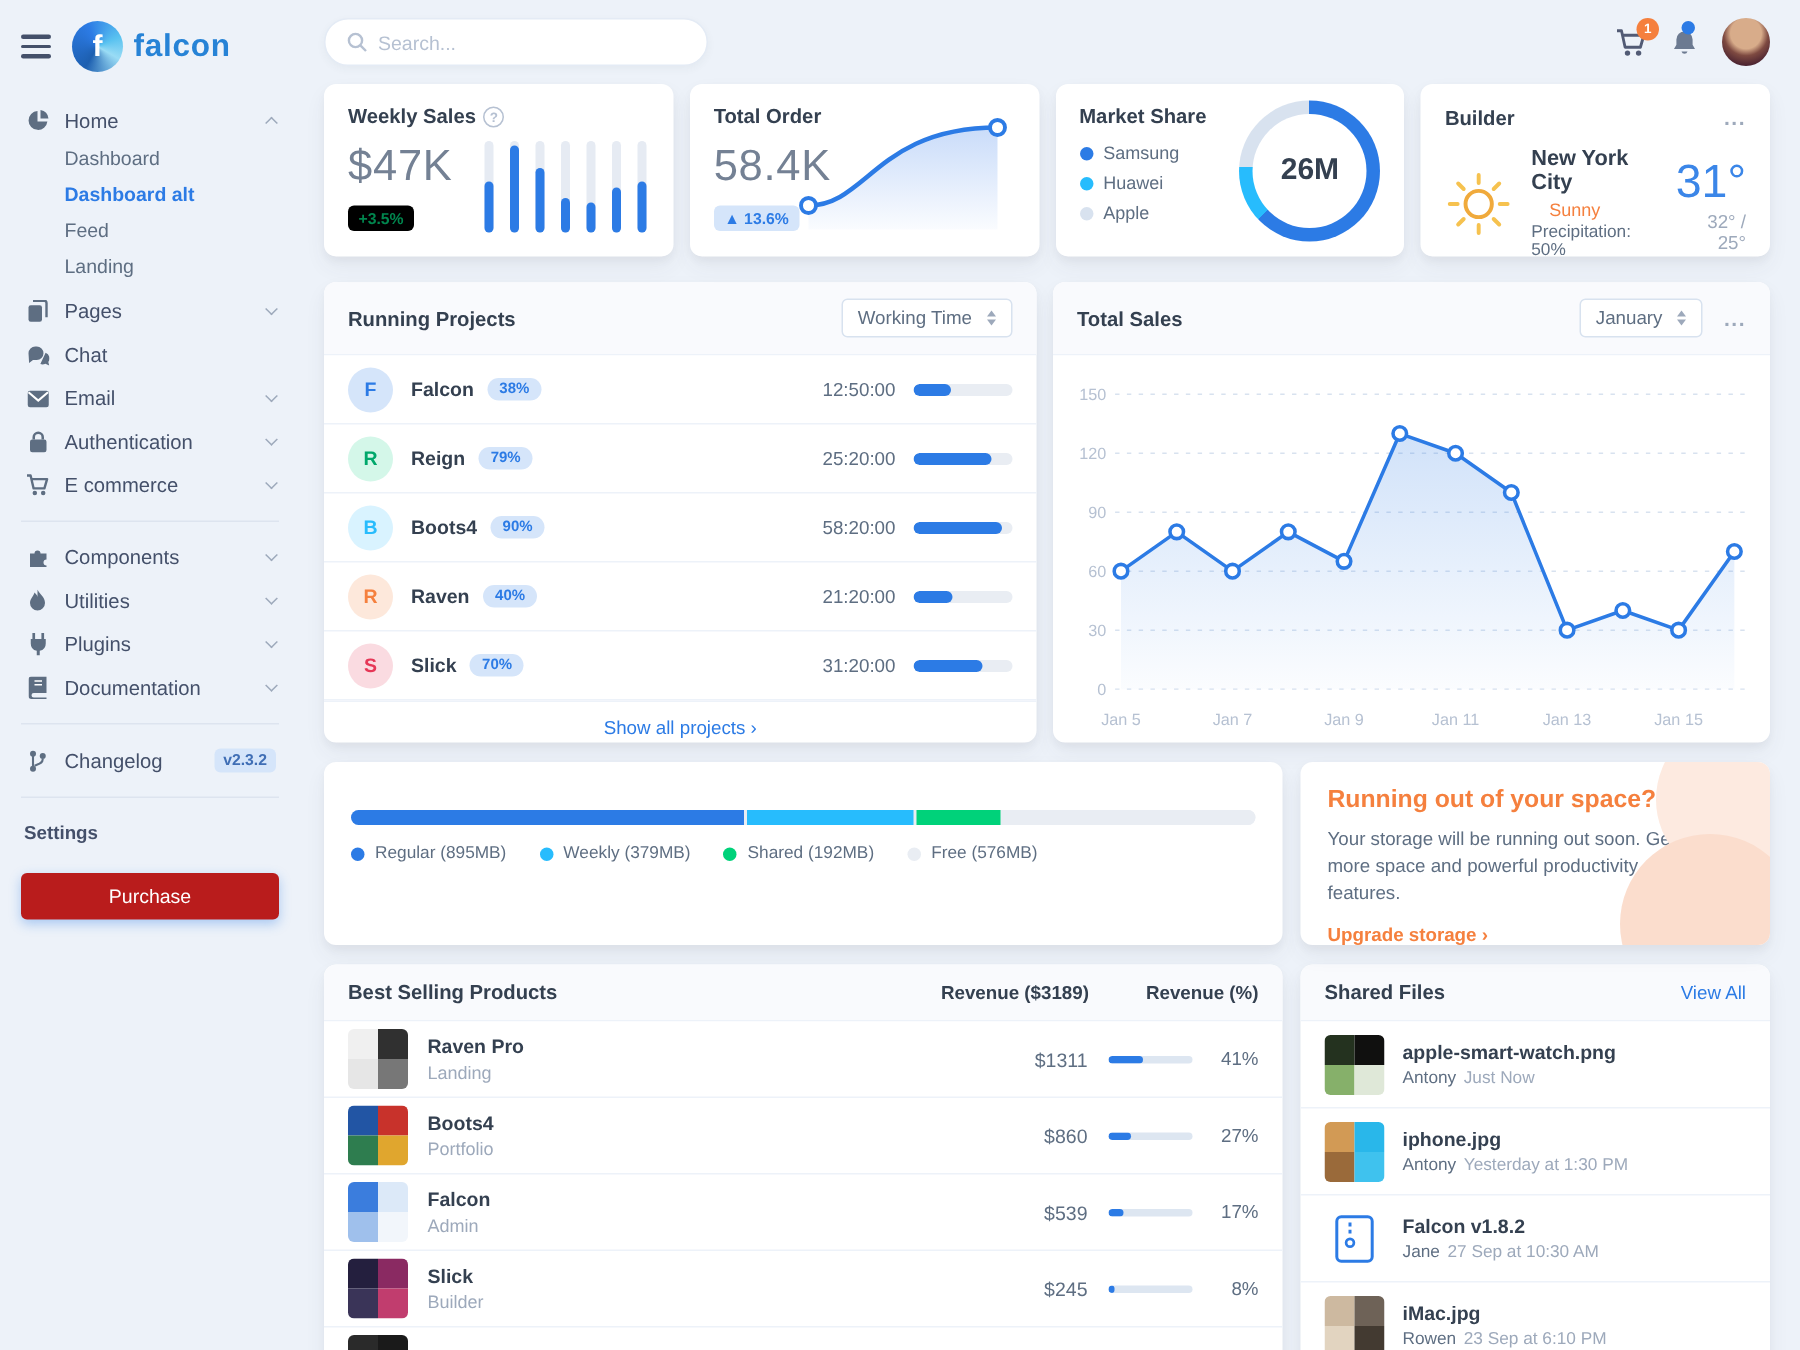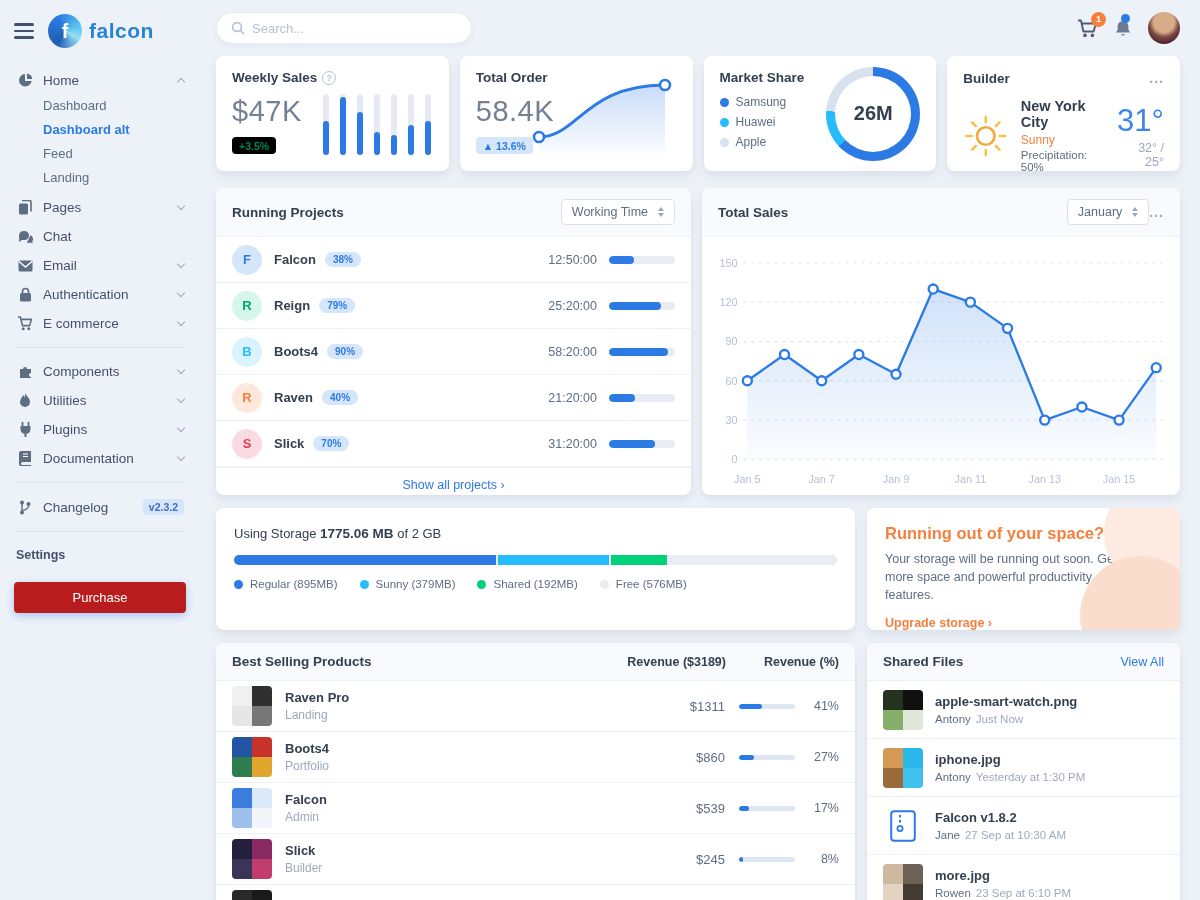--- a/index.html
+++ b/index.html
@@ -70,21 +70,21 @@
   .legend-item { display:flex; align-items:center; gap:7px; font-size:12px; color:#5e6e82; }
   .dot { width:9px; height:9px; border-radius:50%; flex:0 0 9px; }
   .donut-wrap { position:absolute; right:16px; top:50%; transform:translateY(-50%); }
   .donut { width:94px; height:94px; border-radius:50%; position:relative;font-weight:bold; }
   .donut::after { content:""; position:absolute; inset:9px; background:#fff; border-radius:50%; }
   .donut span { position:absolute; inset:0; display:flex; align-items:center; justify-content:center; font-size:20px; color:#344050; z-index:2; }
 
   .more-dots { color:#9da9bb; font-weight:bold; letter-spacing:1px; cursor:pointer; font-size:14px; }
   .weather-body { display:flex; align-items:center; gap:12px; margin-top:12px; }
   .weather-city { font-size:14.5px; font-weight:bold; color:#344050; }
-  .weather-cond { color:#f5803e; font-size:12px; margin-top:3px; }
+  .weather-cond { color:#f5803e; font-size:12px; margin-top:3px;margin-left:12px; }
   .weather-prec { color:#5e6e82; font-size:11.5px; margin-top:2px; }
   .weather-right { margin-left:auto; text-align:right; }
   .weather-temp { font-size:31px; color:#3b86e8; }
   .weather-range { font-size:12.5px; color:#9da9bb; margin-top:2px; }
 
   .row-mid { display:grid; grid-template-columns:475px 1fr; gap:11px; margin-bottom:13px; }
   .mid-card { height:307px; display:flex; flex-direction:column; }
   .select-box { display:flex; align-items:center; gap:10px; border:1px solid #d8e2ef; border-radius:4px; padding:5px 10px; font-size:12.5px; color:#5e6e82; background:#fff; cursor:pointer; }
   .sort-arrows { display:flex; flex-direction:column; gap:2px; }
   .sort-arrows i { width:0; height:0; border-left:3.5px solid transparent; border-right:3.5px solid transparent; }
@@ -488,21 +488,21 @@
                 </span>
               </span>
           </div>
         </div>
         <div class="card-footer"><span class="link">Show all projects ›</span></div>
       </div>
 
       <div class="card mid-card">
         <div class="card-header">
           <span class="card-title">Total Sales</span>
-          <div style="display:flex;align-items:center;">
+          <div style="display:flex;align-items:center;gap:14px;">
             <div class="select-box">
               <span>January</span>
               <span class="sort-arrows">
                   <i class="upA"></i>
                   <i class="dnA"></i>
                 </span>
             </div>
             <span class="more-dots">...</span>
           </div>
         </div>
@@ -546,37 +546,34 @@
               <circle cx="380.3636363636364" cy="164.66666666666669" r="4.6" fill="#fff" stroke="#2c7be5" stroke-width="2.4"></circle>
               <circle cx="418.1818181818182" cy="178" r="4.6" fill="#fff" stroke="#2c7be5" stroke-width="2.4"></circle>
               <circle cx="456" cy="124.66666666666667" r="4.6" fill="#fff" stroke="#2c7be5" stroke-width="2.4"></circle>
             </svg>
         </div>
       </div>
     </section>
 
     <section class="row-storage">
       <div class="card storage-card">
-        <div class="storage-title">
-          <span>Using Storage</span> <b>1775.06 MB</b> <span>of 2 GB</span>
-        </div>
         <div class="storage-bar">
           <span class="storage-seg" style="width: 43.8%; background: rgb(44, 123, 229);"></span>
           <span class="storage-seg" style="width: 18.6%; background: rgb(39, 188, 253);"></span>
           <span class="storage-seg" style="width: 9.4%; background: rgb(0, 210, 122);"></span>
           <span class="storage-seg" style="width: 28.2%; background: rgb(233, 237, 243);"></span>
         </div>
         <div class="storage-legend">
           <div class="legend-item">
               <span class="dot" style="background: rgb(44, 123, 229);"></span>
               <span>Regular (895MB)</span>
             </div>
           <div class="legend-item">
               <span class="dot" style="background: rgb(39, 188, 253);"></span>
-              <span>Sunny (379MB)</span>
+              <span>Weekly (379MB)</span>
             </div>
           <div class="legend-item">
               <span class="dot" style="background: rgb(0, 210, 122);"></span>
               <span>Shared (192MB)</span>
             </div>
           <div class="legend-item">
               <span class="dot" style="background: rgb(233, 237, 243);"></span>
               <span>Free (576MB)</span>
             </div>
         </div>
@@ -715,21 +712,21 @@
           </span>
         </div>
         <div class="sf-row">
           <span class="thumb">
               <div style="background: rgb(205, 185, 160);"></div>
               <div style="background: rgb(110, 98, 87);"></div>
               <div style="background: rgb(226, 212, 192);"></div>
               <div style="background: rgb(67, 58, 49);"></div>
             </span>
           <span class="sf-info">
-            <div class="sf-name">more.jpg</div>
+            <div class="sf-name">iMac.jpg</div>
             <div class="sf-meta"><b>Rowen</b><span>23 Sep at 6:10 PM</span></div>
           </span>
         </div>
       </div>
     </section>
 
   </main>
 </div>
 
 </body></html>

